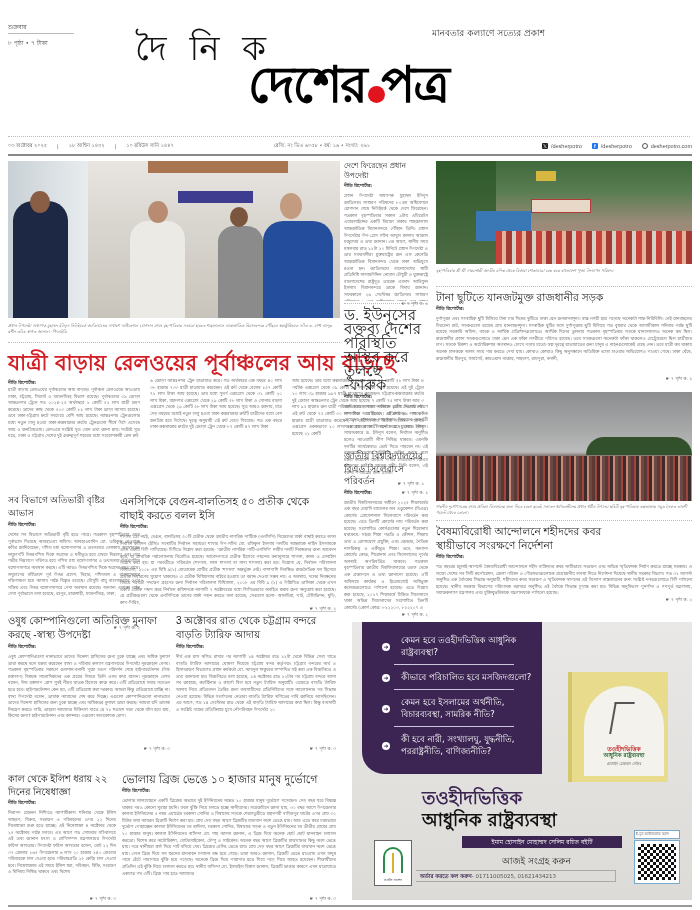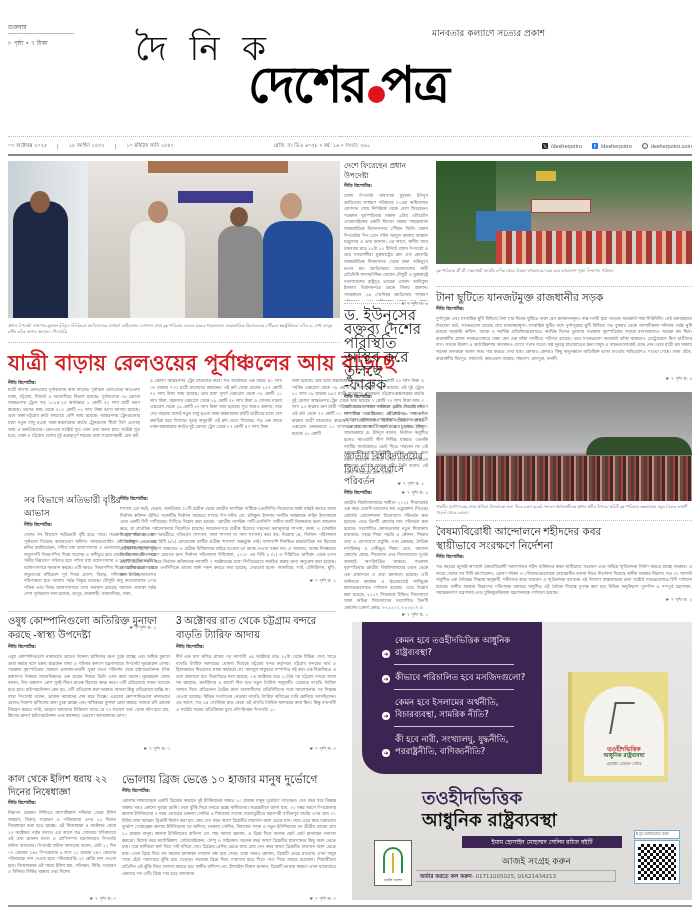--- a/index.html
+++ b/index.html
@@ -10,21 +10,21 @@
 .byline{font-size:4.5px;font-weight:bold;color:#222;margin:2px 0 3px}
 .body{font-size:4.3px;line-height:6.6px;color:#555;text-align:justify;overflow:hidden}
 .cont{font-size:4.3px;color:#555;text-align:right}
 .dots{border-top:1px dotted #bbb}
 .photo{overflow:hidden}
 
 #logo-small{font-size:34px;font-weight:normal;letter-spacing:6px;color:#111;font-family:"DejaVu Serif",serif}
 #logo-big{font-size:50px;font-weight:bold;color:#000;font-family:"DejaVu Serif",serif;letter-spacing:-2px;line-height:86px}
 .reddot{width:17px;height:17px;border-radius:50%;background:#e1141e}
 
-.ad-q{display:flex;gap:5px;align-items:flex-end;color:#fff;font-size:8.5px;line-height:12px}
+.ad-q{display:flex;gap:11px;align-items:center;color:#fff;font-size:8.5px;line-height:12px}
 .ad-q .arr{width:8px;height:8px;border-radius:50%;background:#fff;color:#3c2553;font-size:6px;line-height:8px;text-align:center;flex:0 0 8px;margin-top:2px}
 .ad-sep{height:1px;background:#cfc6dc;margin:6px 0 6px 12px;width:120px}
 </style>
 </head>
 <body>
 
 <div class="abs" style="left:0;top:0;width:700px;height:160px">
   <div class="abs" style="left:8px;top:22px;font-size:6px;color:#555">শুক্রবার</div>
   <div class="abs" style="left:8px;top:33px;width:66px;border-top:1px solid #bbb"></div>
   <div class="abs" style="left:8px;top:38px;font-size:6px;color:#555">৮ পৃষ্ঠা • ৭ টাকা</div>
@@ -133,28 +133,29 @@
   <div class="cont">☛ ৭ পৃষ্ঠা ক. ২</div>
 </div>
 
 <div class="abs" style="left:344px;top:450px;width:84px">
   <div class="hd" style="font-size:9px;line-height:12.5px">জাতীয় বিশ্ববিদ্যালয়ের বিএড সিলেবাসে পরিবর্তন</div>
   <div class="byline">নীতি রিপোর্টার:</div>
   <div class="body" style="height:112px">জাতীয় বিশ্ববিদ্যালয়ের অধীনে ২০২৫ শিক্ষাবর্ষের এক বছর মেয়াদি ব্যাচেলর অব এডুকেশন (বিএড) কোর্সের প্রোফেশনাল সিলেবাসে পরিবর্তন করা হয়েছে। এতে তিনটি কোর্সের নাম পরিবর্তন করা হয়েছে। সংশোধিত কোর্সগুলোর নতুন শিরোনাম যথাক্রমে: সহজ শিক্ষা পদ্ধতি ও কৌশল, শিক্ষায় তথ্য ও যোগাযোগ প্রযুক্তি, এবং জেন্ডার, নৈতিক নাগরিকত্ব ও একীভূত শিক্ষা। তবে, অন্যান্য কোর্সের কোড, শিরোনাম এবং সিলেবাসের পূর্বের অবস্থাই অপরিবর্তিত থাকবে। গতকাল বৃহস্পতিবার জাতীয় বিশ্ববিদ্যালয়ের তরফ থেকে এক প্রজ্ঞাপনে এ তথ্য জানানো হয়েছে। এটি অবিলম্বে কার্যকর ও ইতোমধ্যেই অধিভুক্ত কলেজগুলোতে পাঠানো হয়েছে। এতে উল্লেখ করা হয়েছে, ২০১৭ শিক্ষাবর্ষে চিহ্নিত সিলেবাসে থাকা অভিন্ন সিলেবাসের সংশোধিত তিনটি কোর্সের (কোর্স কোড: ৮১২২০৩, ৮১২২০৭ ও</div>
   <div class="cont">☛ ৭ পৃষ্ঠা ক. ২</div>
 </div>
 
-<div class="abs" style="left:24px;top:494px;width:132px">
+<div class="abs" style="left:8px;top:494px;width:132px">
   <div class="hd" style="font-size:9px;line-height:13px;width:110px">সব বিভাগে অতিভারী বৃষ্টির আভাস</div>
   <div class="byline">নীতি রিপোর্টার:</div>
   <div class="body" style="height:93px">দেশের সব বিভাগে অতিভারী বৃষ্টি হতে পারে। গতকাল বৃহস্পতিবার এমন পূর্বাভাস দিয়েছে আবহাওয়া অফিস। আবহাওয়াবিদ মো. তরিকুল নেওয়াজ কবির জানিয়েছেন, পশ্চিম মধ্য বঙ্গোপসাগর ও তৎসংলগ্ন এলাকায় অবস্থানরত লঘুচাপটি উত্তরপশ্চিম দিকে অগ্রসর ও ঘনীভূত হয়ে প্রথমে নিম্নচাপ এবং পরে গভীর নিম্নচাপে পরিণত হয়ে পশ্চিম মধ্য বঙ্গোপসাগর ও তৎসংলগ্ন উত্তরপশ্চিম বঙ্গোপসাগরে অবস্থান করছে। এটি আরও উত্তরপশ্চিম দিকে অগ্রসর হতে পারে। লঘুচাপের বর্ধিতাংশ পূর্ব উত্তর প্রদেশ, বিহার, পশ্চিমবঙ্গ ও বাংলাদেশের দক্ষিণাঞ্চল হয়ে আসাম পর্যন্ত বিস্তৃত রয়েছে। মৌসুমি বায়ু বাংলাদেশের ওপর সক্রিয় এবং উত্তর বঙ্গোপসাগরে দেখা অবস্থান রয়েছে। অন্যান্য এলাকা পর্যন্ত দেখা পূর্বাভাসে বলা হয়েছে, রংপুর, রাজশাহী, ময়মনসিংহ, ঢাকা,</div>
   <div class="cont">☛ ৭ পৃষ্ঠা ক. ২</div>
 </div>
 
 <div class="abs" style="left:120px;top:494px;width:216px">
+  <div class="hd" style="font-size:10.5px;line-height:14px;width:200px">এনসিপিকে বেগুন-বালতিসহ ৫০ প্রতীক থেকে বাছাই করতে বলল ইসি</div>
   <div class="byline">নীতি রিপোর্টার:</div>
   <div class="body" style="height:72px">শাপলা তো নয়ই, বেগুন, বালতিসহ ৫০টি প্রতীক থেকে জাতীয় নাগরিক পার্টিকে (এনসিপি) নিজেদের মার্কা বাছাই করতে বলল নির্বাচন কমিশন (ইসি)। সংস্থাটির নির্বাচন সহায়তা শাখার উপ-সচিব মো. রফিকুল ইসলাম দলটির আহ্বায়ক নাহিদ ইসলামকে এমন একটি চিঠি পাঠিয়েছে। চিঠিতে উল্লেখ করা হয়েছে- 'জাতীয় নাগরিক পার্টি-এনসিপি' নামীয় দলটি নিবন্ধনের জন্য আবেদন করে, যা প্রাথমিক পর্যালোচনায় বিবেচিত হয়েছে। আবেদনপত্রে প্রতীক হিসেবে পছন্দের ক্রমানুসারে শাপলা, কলম ও মোবাইল উল্লেখ করা হয়। যা পরবর্তীতে পরিবর্তন (শাপলা, লাল শাপলা বা সাদা শাপলা) করা হয়। উল্লেখ্য যে, নির্বাচন পরিচালনা বিধিমালা, ২০০৮ এর বিধি ৯(১) মোতাবেক প্রার্থীর প্রতীক 'শাপলা' অন্তর্ভুক্ত নেই। পাশাপাশি নিবন্ধিত রাজনৈতিক দল হিসেবে প্রতীক নির্ধারণের সুযোগ থাকলেও এ প্রতীক বিধিমালার বাইরে হওয়ায় তা বরাদ্দ দেওয়া সম্ভব নয়। এ অবস্থায়, দলের নিবন্ধনের বিষয়ে পরবর্তী পদক্ষেপ গ্রহণের জন্য নির্বাচন পরিচালনা বিধিমালা, ২০০৮ এর বিধি ৯ (১) এ উল্লিখিত তালিকা থেকে এখন একটি প্রতীক পছন্দ করে নির্বাচন কমিশনকে আগামী ৭ অক্টোবরের মধ্যে লিখিতভাবে অবহিত করার জন্য অনুরোধ করা হয়েছে। যে প্রতীকগুলো থেকে এনসিপিকে তাদের মার্কা পছন্দ করতে বলা হয়েছে, সেগুলো হলো- আলমিরা, খাট, টেলিভিশন, ঘুড়ি, কাপ-পিরিচ,</div>
   <div class="cont">☛ ৭ পৃষ্ঠা ক. ২</div>
 </div>
 
 <div class="abs" style="left:8px;top:611px;width:328px;border-top:1px solid #ccc"></div>
 
 <div class="abs" style="left:8px;top:614px;width:162px">
   <div class="hd" style="font-size:10px;line-height:14px">ওষুধ কোম্পানিগুলো অতিরিক্ত মুনাফা করছে -স্বাস্থ্য উপদেষ্টা</div>
   <div class="byline">নীতি রিপোর্টার:</div>

